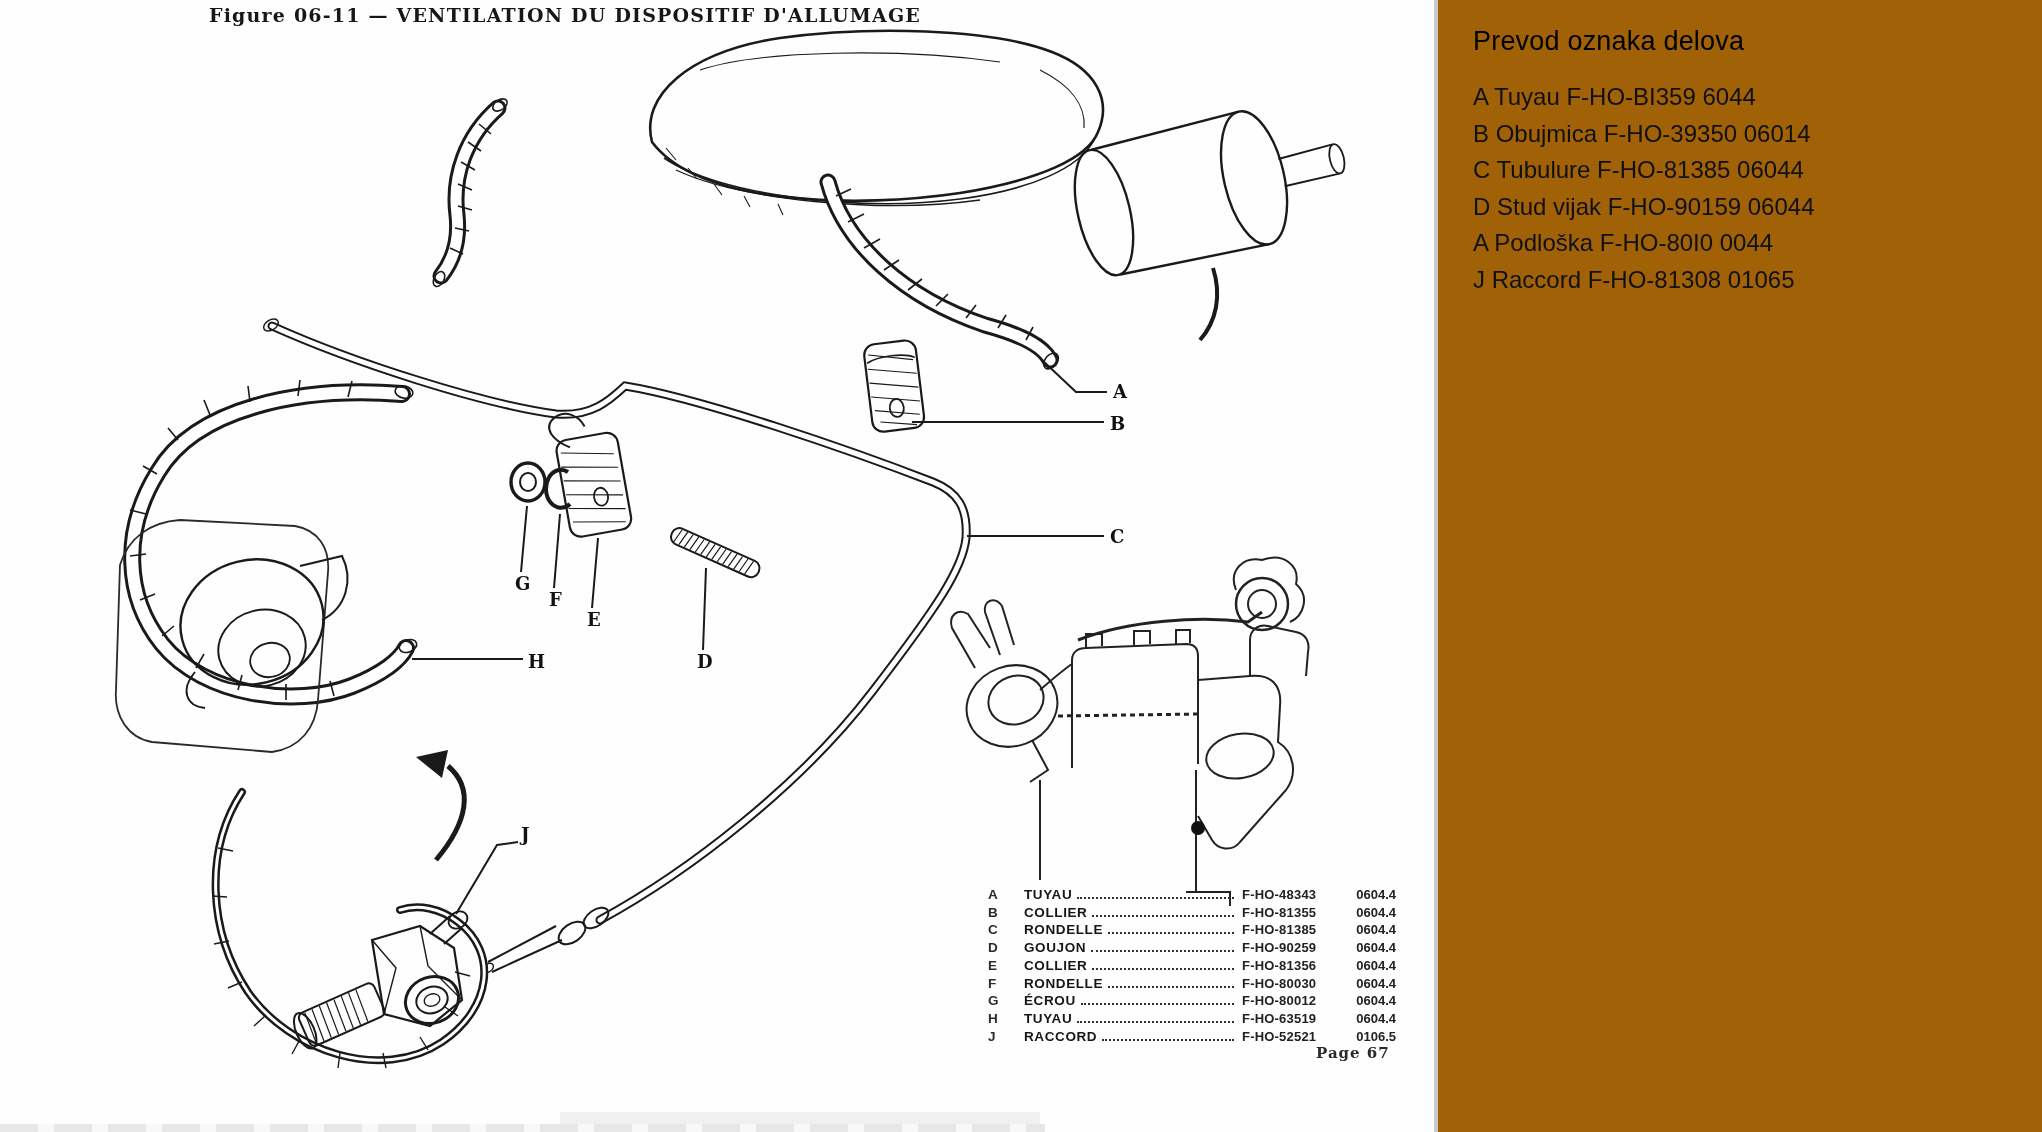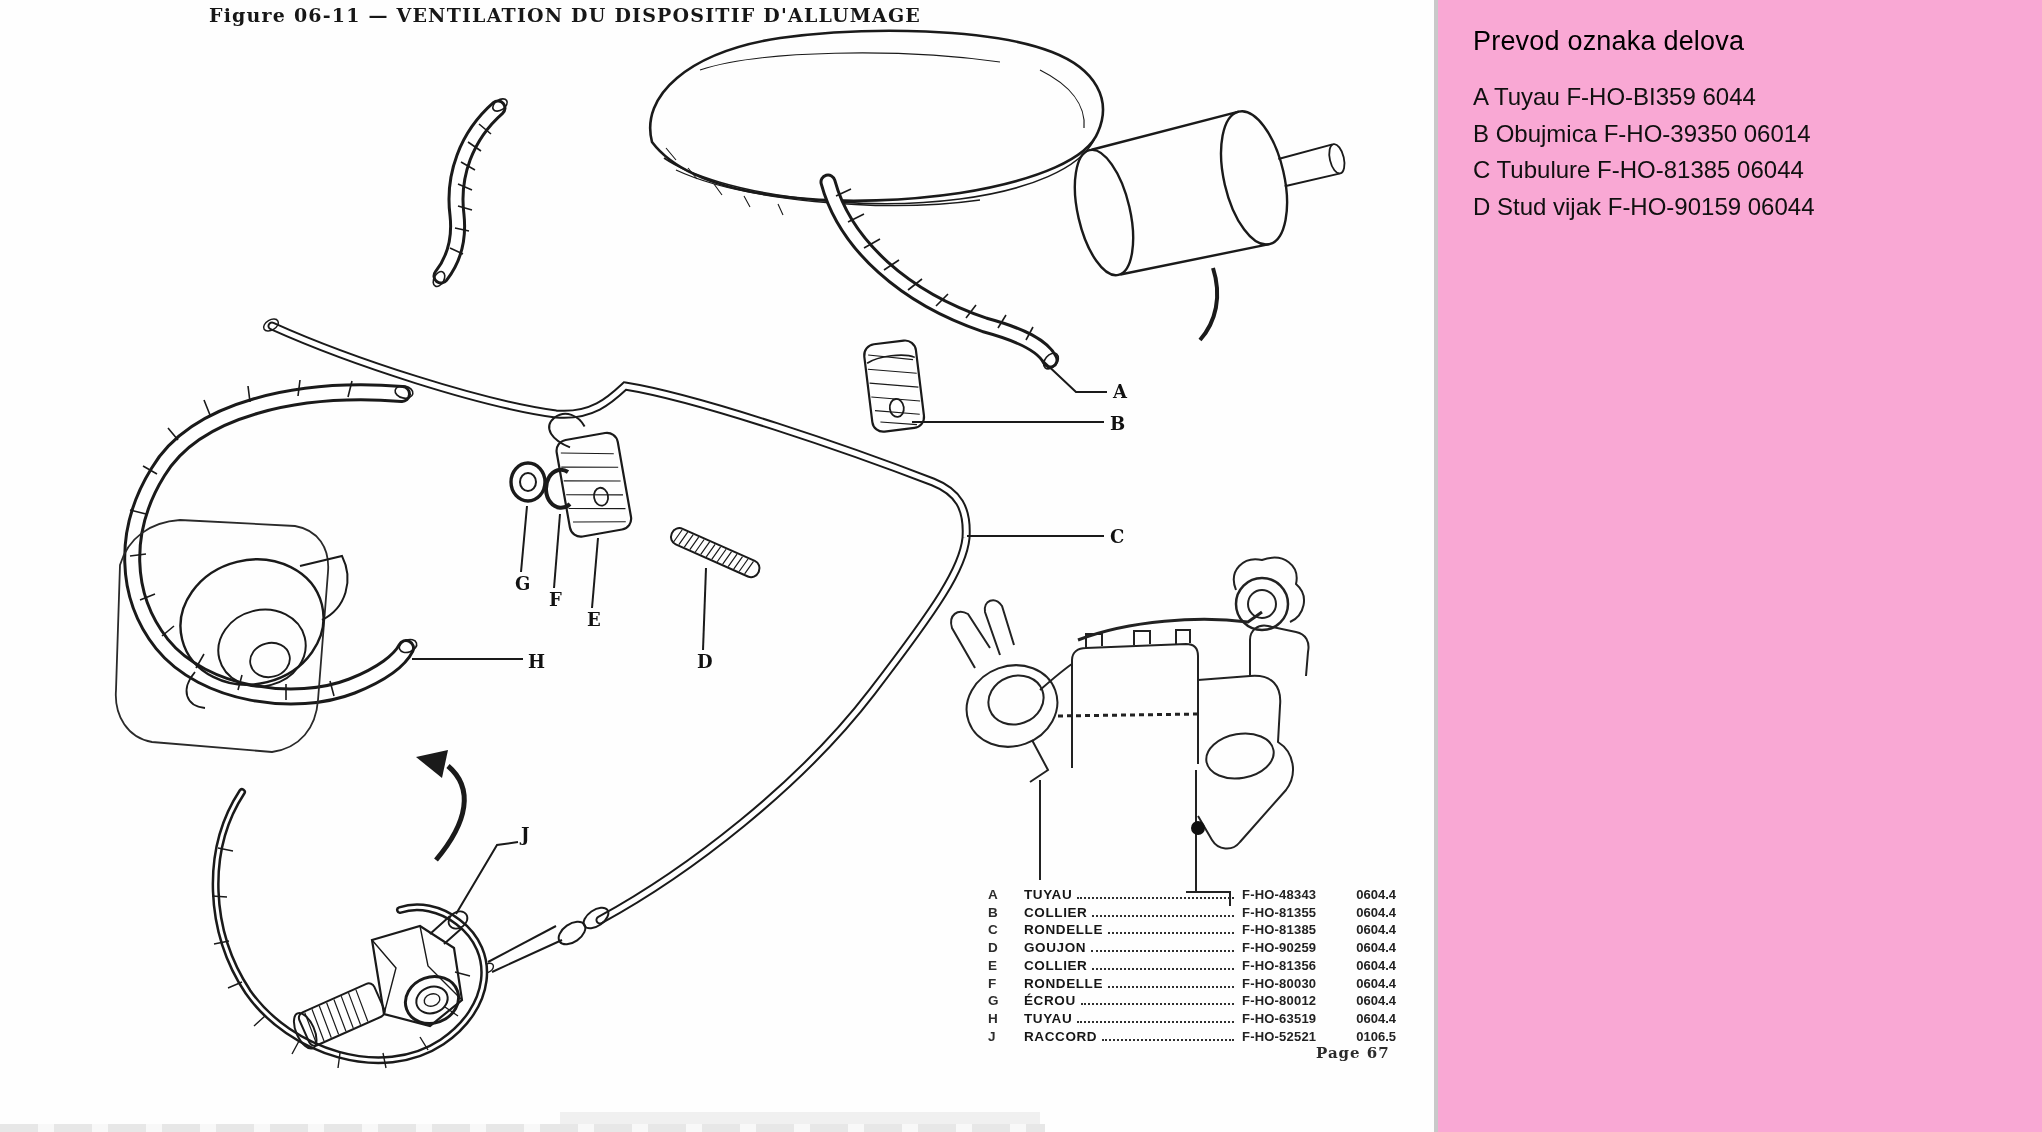--- a/index.html
+++ b/index.html
@@ -1,16 +1,16 @@
 <!DOCTYPE html>
 <html><head>
 <meta charset="utf-8">
 <style>
   html,body{margin:0;padding:0;background:#fff;}
-  .stage{position:relative;width:2042px;height:1132px;background:#f9a8d4;overflow:hidden;
+  .stage{position:relative;width:2042px;height:1132px;background:#a16207;overflow:hidden;
          font-family:"Liberation Sans",sans-serif;color:#111;}
   
   .page-left{position:absolute;left:0;top:0;width:1437px;height:1132px;background:#fefefe;}
   .diagram-svg{position:absolute;left:0;top:0;}
   
   .scan-band{position:absolute;left:0;top:1124px;width:1045px;height:8px;
     background:repeating-linear-gradient(90deg,#e7e7e7 0 38px,#f8f8f8 38px 54px);}
   .scan-smudge{position:absolute;left:560px;top:1112px;width:480px;height:14px;background:#f0f0f0;}
   
   .parts-table{position:absolute;left:988px;top:884px;width:408px;}
@@ -279,16 +279,18 @@
 
   <div class="divider"></div>
 
   <div class="trans-panel">
     <div class="trans-title">Prevod oznaka delova</div>
     <div class="trans-list">
       <div class="tr-item">A Tuyau F-HO-BI359 6044</div>
       <div class="tr-item">B Obujmica F-HO-39350 06014</div>
       <div class="tr-item">C Tubulure F-HO-81385 06044</div>
       <div class="tr-item">D Stud vijak F-HO-90159 06044</div>
+      <div class="tr-item">A Podloška F-HO-80I0 0044</div>
+      <div class="tr-item">J Raccord F-HO-81308 01065</div>
     </div>
   </div>
 
 </div>
 
 </body></html>

